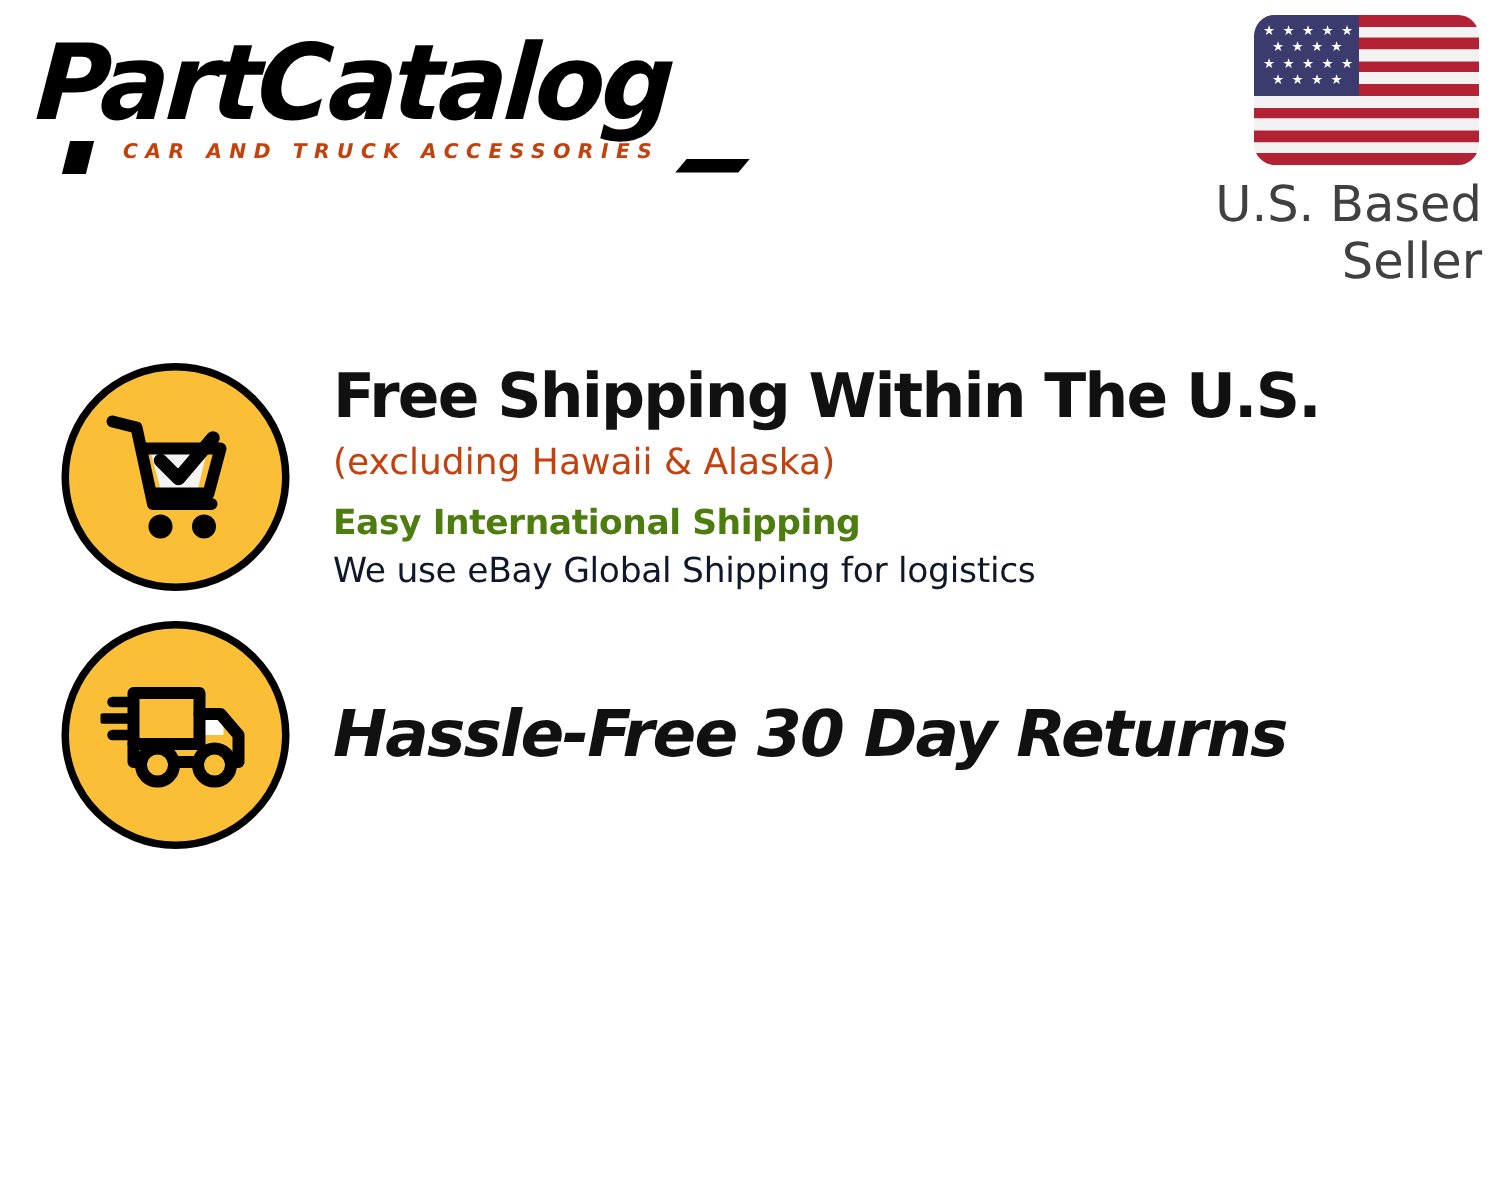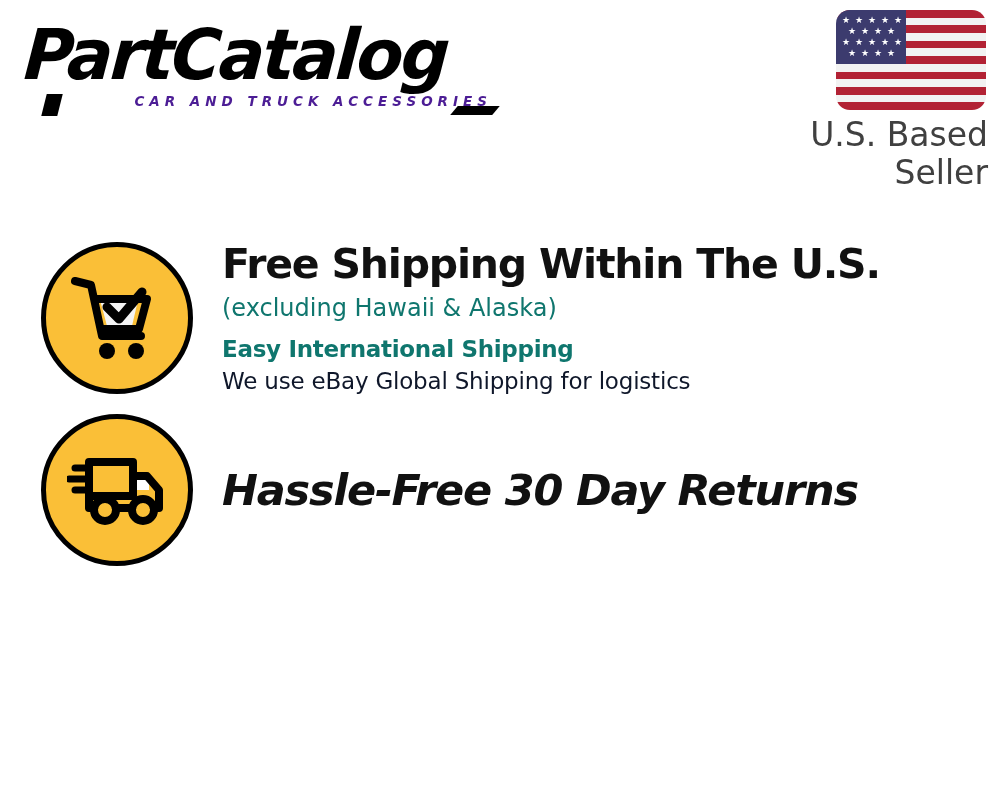--- a/index.html
+++ b/index.html
@@ -43,25 +43,24 @@
     transform: scaleX(0.97) skewX(-4deg);
     transform-origin: left bottom;
     white-space: nowrap;
   }
   .brand-tagline {
     font-family: "DejaVu Sans", sans-serif;
     font-weight: bold;
     font-style: italic;
     font-size: 13.5px;
     letter-spacing: 5.0px;
-    color: #4c1d95;
+    color: #c2410c;
     margin-top: 1px;
     margin-left: 60px;
     white-space: nowrap;
-    text-align: right;
   }
   .brand-slash-left {
     position: absolute;
     left: 22px;
     bottom: 2px;
     width: 16px;
     height: 22px;
     background: #000;
     transform: skewX(-14deg);
   }
@@ -166,29 +165,29 @@
     line-height: 50px;
     letter-spacing: -1.2px;
     color: #111111;
     white-space: nowrap;
   }
   .feature-sub {
     font-family: "DejaVu Sans", sans-serif;
     font-weight: normal;
     font-size: 24px;
     line-height: 34px;
-    color: #0f766e;
+    color: #c2410c;
     margin-top: 2px;
   }
   .feature-sub-bold {
     font-family: "DejaVu Sans", sans-serif;
     font-weight: bold;
     font-size: 23px;
     line-height: 32px;
-    color: #0f766e;
+    color: #4d7c0f;
     margin-top: 8px;
     letter-spacing: -0.3px;
   }
   .feature-sub-small {
     font-family: "DejaVu Sans", sans-serif;
     font-weight: normal;
     font-size: 23px;
     line-height: 32px;
     color: #0f172a;
     margin-top: 0px;

